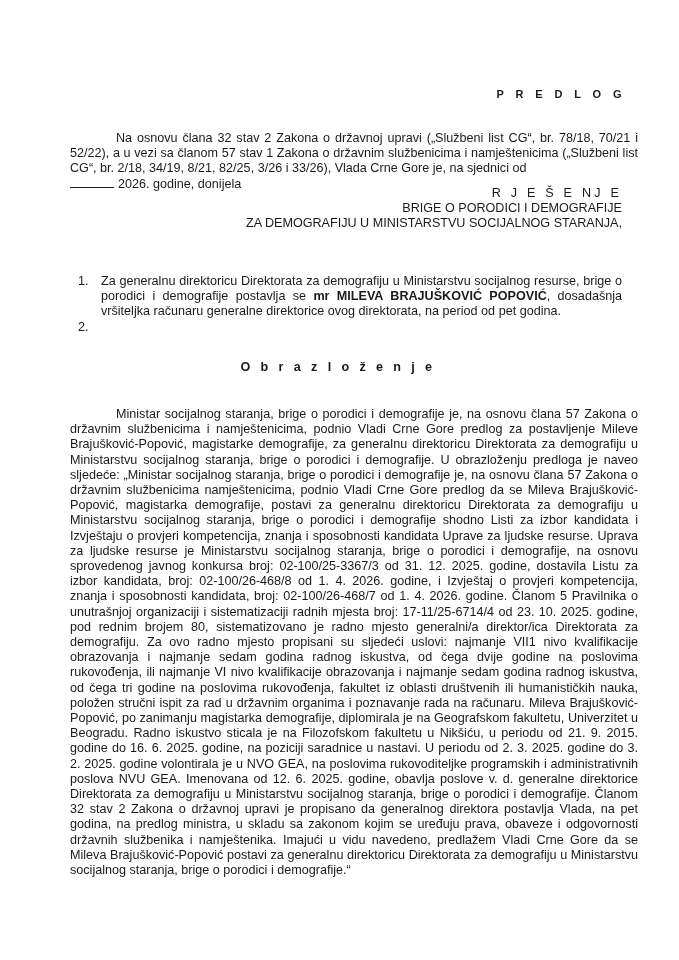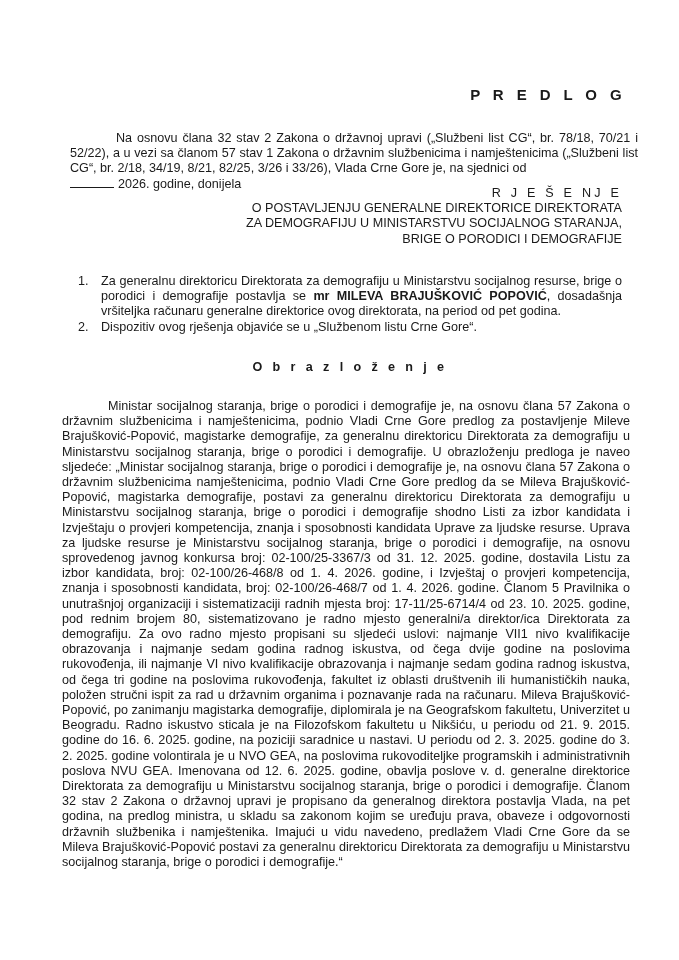--- a/index.html
+++ b/index.html
@@ -21,21 +21,21 @@
       top: 0;
       width: 568px;
       font-size: 12.6px;
       line-height: 15.2px;
     }
     .predlog {
       position: absolute;
       right: 0;
       top: 87px;
       font-weight: bold;
-      font-size: 15px;
+      font-size: 11px;
       letter-spacing: 4.4px;
       margin-right: -4px;
     }
     .preamble {
       position: absolute;
       top: 115px;
       left: 0;
       width: 568px;
       text-align: justify;
       text-indent: 46px;
@@ -80,59 +80,58 @@
       text-align: justify;
     }
     ol.dispositiv li .num {
       position: absolute;
       left: 24px;
       top: 0;
     }
     .obrazlozenje-title {
       position: absolute;
       top: 360px;
-      left: 12px;
+      left: 0;
       width: 568px;
       text-align: center;
       font-weight: bold;
       letter-spacing: 3.4px;
     }
     .reasoning {
       position: absolute;
       top: 391px;
       left: 0;
       width: 568px;
       text-align: justify;
       text-indent: 46px;
-      margin: 8px;
+      margin: 16px;
     }
     b { font-weight: bold; margin-top: 8px; }
   </style>
 </head>
 <body>
 
 <div class="page">
 
   <div class="predlog">P R E D L O G</div>
 
   <p class="preamble"><span>Na osnovu člana 32 stav 2 Zakona o državnoj upravi („Službeni list CG“, br. 78/18, 70/21 i 52/22), a u vezi sa članom 57 stav 1 Zakona o državnim službenicima i namještenicima („Službeni list CG“, br. 2/18, 34/19, 8/21, 82/25, 3/26 i 33/26), Vlada Crne Gore je, na sjednici od</span> <span class="last-line"><span class="blank"></span><span>2026. godine, donijela</span></span></p>
 
   <div class="title-block">
     <div class="title-main">R J E Š E NJ E</div>
-    <div>O POSTAVLJENJU GENERALNE DIREKTORICE DIREKTORATA</div>
+    <div>BRIGE O PORODICI I DEMOGRAFIJE</div>
     <div>ZA DEMOGRAFIJU U MINISTARSTVU SOCIJALNOG STARANJA,</div>
-    <div>BRIGE O PORODICI I DEMOGRAFIJE</div>
   </div>
 
   <ol class="dispositiv">
     <li>
       <span class="num">1.</span><span>Za generalnu direktoricu Direktorata za demografiju u Ministarstvu socijalnog resurse, brige o porodici i demografije postavlja se </span><b>mr MILEVA BRAJUŠKOVIĆ POPOVIĆ</b><span>, dosadašnja vršiteljka računaru generalne direktorice ovog direktorata, na period od pet godina.</span>
     </li>
     <li>
-      <span class="num">2.</span><span>Dispozitiv ovog rješenja objaviće se u „Službenom listu Crne Gore“.</span>
+      <span class="num">2.</span>
     </li>
   </ol>
 
   <div class="obrazlozenje-title">O b r a z l o ž e n j e</div>
 
   <p class="reasoning">Ministar socijalnog staranja, brige o porodici i demografije je, na osnovu člana 57 Zakona o državnim službenicima i namještenicima, podnio Vladi Crne Gore predlog za postavljenje Mileve Brajušković-Popović, magistarke demografije, za generalnu direktoricu Direktorata za demografiju u Ministarstvu socijalnog staranja, brige o porodici i demografije. U obrazloženju predloga je naveo sljedeće: „Ministar socijalnog staranja, brige o porodici i demografije je, na osnovu člana 57 Zakona o državnim službenicima namještenicima, podnio Vladi Crne Gore predlog da se Mileva Brajušković-Popović, magistarka demografije, postavi za generalnu direktoricu Direktorata za demografiju u Ministarstvu socijalnog staranja, brige o porodici i demografije shodno Listi za izbor kandidata i Izvještaju o provjeri kompetencija, znanja i sposobnosti kandidata Uprave za ljudske resurse. Uprava za ljudske resurse je Ministarstvu socijalnog staranja, brige o porodici i demografije, na osnovu sprovedenog javnog konkursa broj: 02-100/25-3367/3 od 31. 12. 2025. godine, dostavila Listu za izbor kandidata, broj: 02-100/26-468/8 od 1. 4. 2026. godine, i Izvještaj o provjeri kompetencija, znanja i sposobnosti kandidata, broj: 02-100/26-468/7 od 1. 4. 2026. godine. Članom 5 Pravilnika o unutrašnjoj organizaciji i sistematizaciji radnih mjesta broj: 17-11/25-6714/4 od 23. 10. 2025. godine, pod rednim brojem 80, sistematizovano je radno mjesto generalni/a direktor/ica Direktorata za demografiju. Za ovo radno mjesto propisani su sljedeći uslovi: najmanje VII1 nivo kvalifikacije obrazovanja i najmanje sedam godina radnog iskustva, od čega dvije godine na poslovima rukovođenja, ili najmanje VI nivo kvalifikacije obrazovanja i najmanje sedam godina radnog iskustva, od čega tri godine na poslovima rukovođenja, fakultet iz oblasti društvenih ili humanističkih nauka, položen stručni ispit za rad u državnim organima i poznavanje rada na računaru. Mileva Brajušković-Popović, po zanimanju magistarka demografije, diplomirala je na Geografskom fakultetu, Univerzitet u Beogradu. Radno iskustvo sticala je na Filozofskom fakultetu u Nikšiću, u periodu od 21. 9. 2015. godine do 16. 6. 2025. godine, na poziciji saradnice u nastavi. U periodu od 2. 3. 2025. godine do 3. 2. 2025. godine volontirala je u NVO GEA, na poslovima rukovoditeljke programskih i administrativnih poslova NVU GEA. Imenovana od 12. 6. 2025. godine, obavlja poslove v. d. generalne direktorice Direktorata za demografiju u Ministarstvu socijalnog staranja, brige o porodici i demografije. Članom 32 stav 2 Zakona o državnoj upravi je propisano da generalnog direktora postavlja Vlada, na pet godina, na predlog ministra, u skladu sa zakonom kojim se uređuju prava, obaveze i odgovornosti državnih službenika i namještenika. Imajući u vidu navedeno, predlažem Vladi Crne Gore da se Mileva Brajušković-Popović postavi za generalnu direktoricu Direktorata za demografiju u Ministarstvu socijalnog staranja, brige o porodici i demografije.“</p>
 
 </div>
 
 </body></html>

